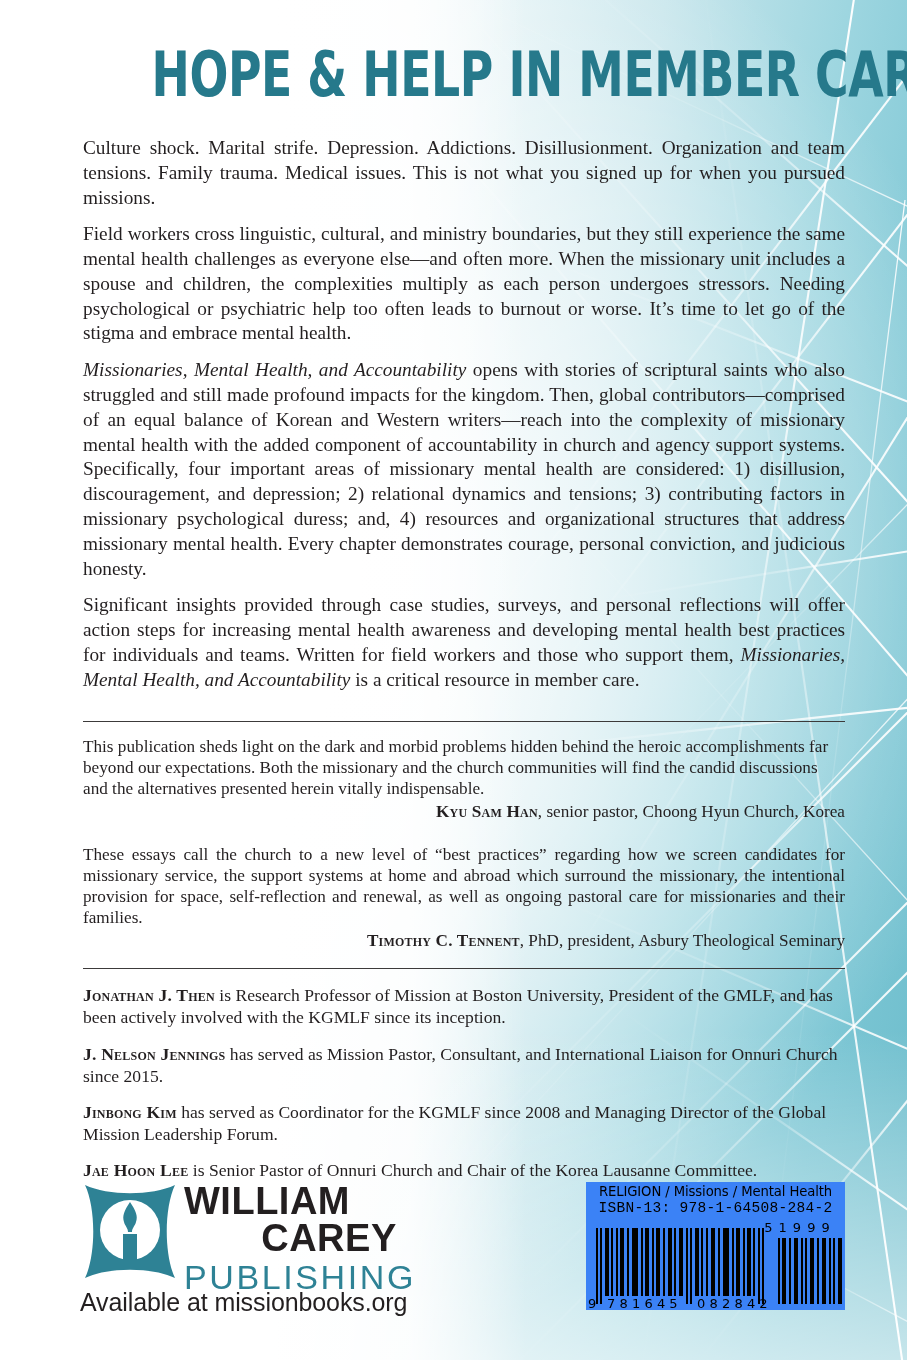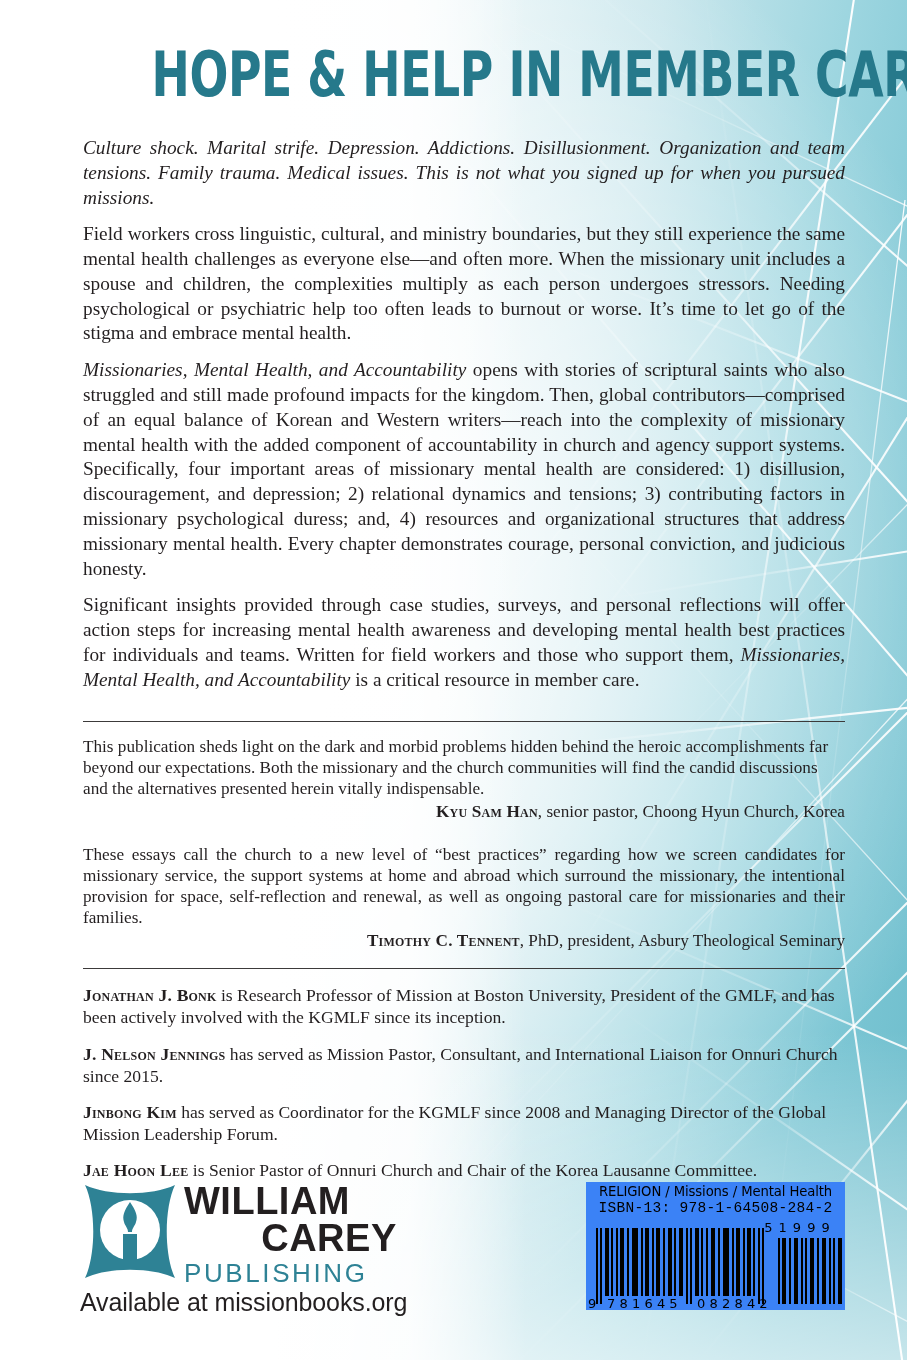--- a/index.html
+++ b/index.html
@@ -69,21 +69,21 @@
 
   .body-p {
     font-size: 19.3px;
     line-height: 1.285;
     color: #231f20;
     text-align: justify;
     margin: 0 0 12px 0;
     -webkit-hyphens: none;
     hyphens: none;
   }
-  .body-p.first { margin-top: 30px; font-style: italic; }
+  .body-p.first { margin-top: 30px; }
   .body-p i { font-style: italic; }
 
   .rule {
     height: 0;
     border: 0;
     border-top: 1.6px solid #3c3a3a;
     margin: 0;
     width: 762px;
   }
 
@@ -134,21 +134,21 @@
     font-family: "Liberation Sans", sans-serif;
     font-weight: bold;
     line-height: 0.97;
     color: #231f20;
     letter-spacing: 0.5px;
   }
   .wm-william { font-size: 38px; }
   .wm-carey { font-size: 38px; text-align: center; }
   .wm-publishing {
     font-family: "Liberation Sans", sans-serif;
-    font-size: 26px;
+    font-size: 34px;
     font-weight: normal;
     letter-spacing: 2.6px;
     color: #2E8295;
     line-height: 1.1;
     margin-top: 2px;
   }
   #pub-available {
     position: absolute;
     left: 2px;
     top: 110px;
@@ -314,21 +314,21 @@
     <p class="endorse justified">These essays call the church to a new level of “best practices” regarding how we screen candidates for missionary service, the support systems at home and abroad which surround the missionary, the intentional provision for space, self-reflection and renewal, as well as ongoing pastoral care for missionaries and their families.</p>
     <p class="attrib">
       <span class="sc">Timothy C. Tennent</span><span>, PhD, president, Asbury Theological Seminary</span>
     </p>
 
     <div style="height:16px"></div>
     <hr class="rule">
     <div style="height:15px"></div>
 
     <p class="bio">
-      <span class="sc">Jonathan J. Bonk</span><span> is Research Professor of Mission at Boston University, President of the GMLF, and has been actively involved with the KGMLF since its inception.</span>
+      <span class="sc">Jonathan J. Then</span><span> is Research Professor of Mission at Boston University, President of the GMLF, and has been actively involved with the KGMLF since its inception.</span>
     </p>
     <p class="bio">
       <span class="sc">J. Nelson Jennings</span><span> has served as Mission Pastor, Consultant, and International Liaison for Onnuri Church since 2015.</span>
     </p>
     <p class="bio">
       <span class="sc">Jinbong Kim</span><span> has served as Coordinator for the KGMLF since 2008 and Managing Director of the Global Mission Leadership Forum.</span>
     </p>
     <p class="bio">
       <span class="sc">Jae Hoon Lee</span><span> is Senior Pastor of Onnuri Church and Chair of the Korea Lausanne Committee.</span>
     </p>

